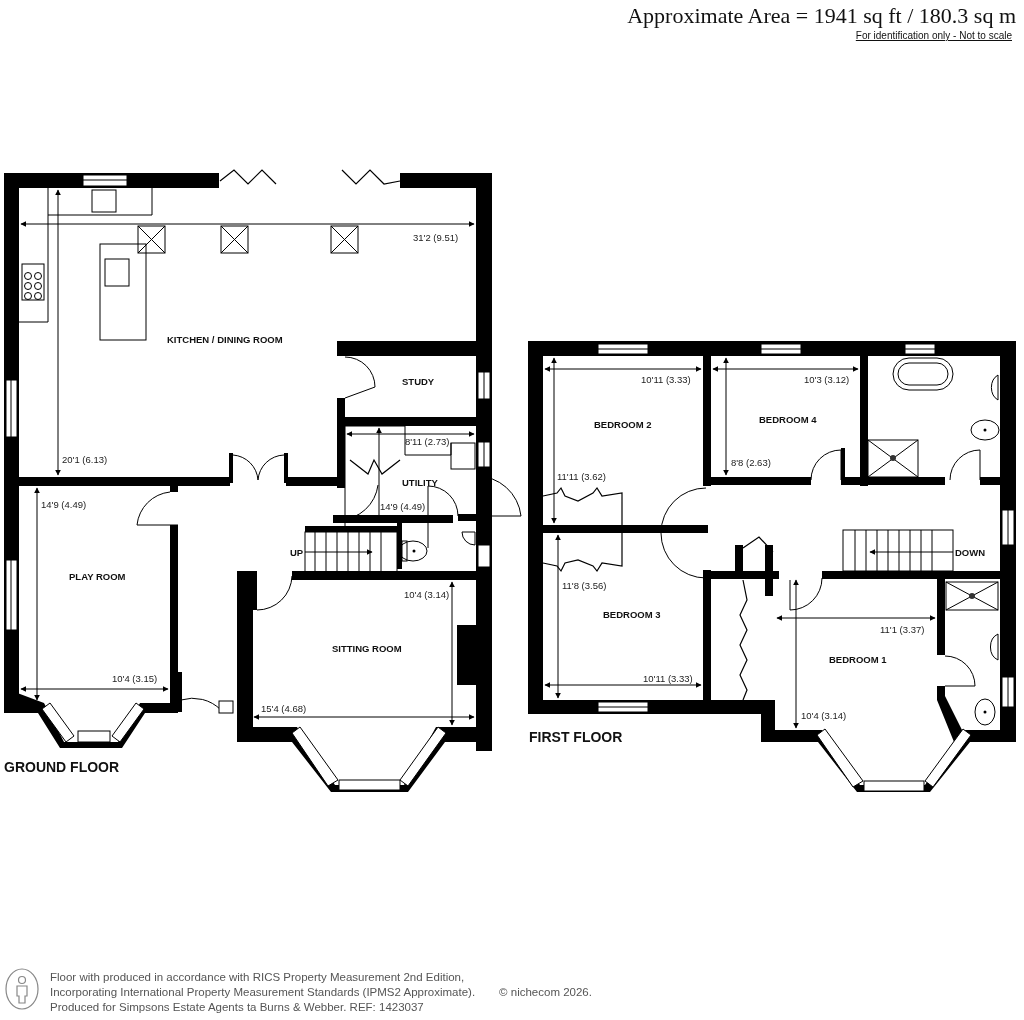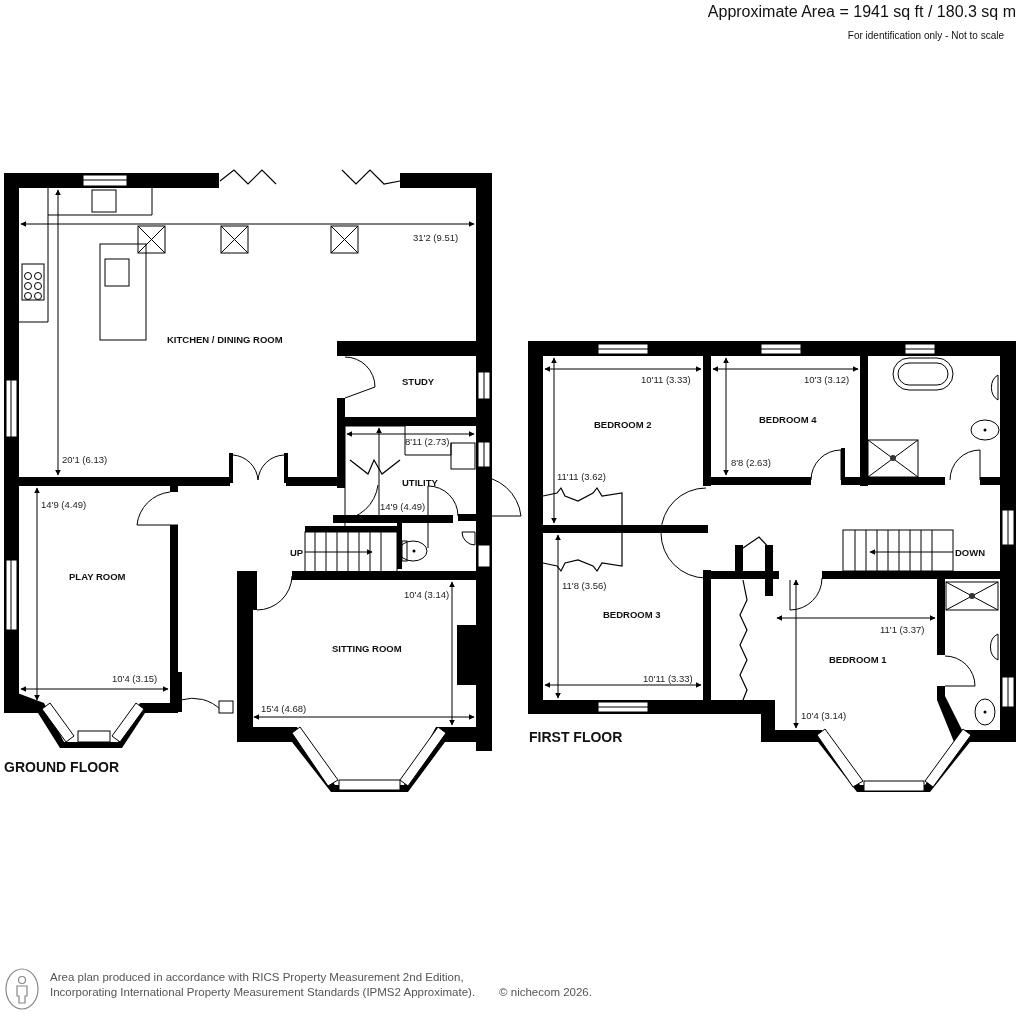--- a/index.html
+++ b/index.html
@@ -1,19 +1,19 @@
 <!DOCTYPE html>
 <html><head>
 <meta charset="utf-8">
 <style>
   html, body { margin:0; padding:0; background:#ffffff; }
   body { width:1024px; height:1020px; position:relative; overflow:hidden; font-family:"Liberation Sans", sans-serif; color:#1a1a1a; }
   .abs { position:absolute; }
-  .area-title { right:8px; top:3px; font-size:16px; color:#111; }
-  .area-note { right:20px; top:30px; font-size:10px; color:#111; }
+  .area-title { right:8px; top:3px; font-size:22px; color:#111;font-family:Liberation Serif, serif; }
+  .area-note { right:12px; top:30px; font-size:10px; color:#111;text-decoration:underline; }
   svg.plan { position:absolute; left:0; top:0; }
   .room-label { font-family:"Liberation Sans", sans-serif; font-weight:bold; font-size:9.5px; fill:#111; }
   .dim-label { font-family:"Liberation Sans", sans-serif; font-size:9.5px; fill:#222; }
   .floor-label { font-family:"Liberation Sans", sans-serif; font-weight:bold; font-size:14px; fill:#111; }
   .wall { fill:#000; }
   .line { stroke:#000; stroke-width:1.2; fill:none; }
   .thin { stroke:#000; stroke-width:1; fill:none; }
   .win { fill:#fff; stroke:#000; stroke-width:1; }
   .footer { left:50px; top:970px; font-size:11.5px; line-height:15px; color:#555; }
   .footer-icon { left:4px; top:967px; width:36px; height:44px; }
@@ -284,15 +284,16 @@
     <text class="floor-label" x="529" y="742">FIRST FLOOR</text>
   </g>
 </svg>
 
 <svg class="abs footer-icon" viewBox="0 0 36 44">
   <ellipse cx="18" cy="22" rx="16" ry="20" fill="none" stroke="#888" stroke-width="1.2"></ellipse>
   <circle cx="18" cy="13" r="3.5" fill="none" stroke="#888" stroke-width="1.2"></circle>
   <path d="M13,19 L23,19 L23,29 L21,29 L21,36 L15,36 L15,29 L13,29 Z" fill="none" stroke="#888" stroke-width="1.2"></path>
 </svg>
 <div class="abs footer">
-  <div>Area plan produced in accordance with RICS Property Measurement 2nd Edition,</div>
+  <div>Floor with produced in accordance with RICS Property Measurement 2nd Edition,</div>
   <div><span>Incorporating International Property Measurement Standards (IPMS2 Approximate).</span><span class="copy">© nichecom 2026.</span></div>
+  <div>Produced for Simpsons Estate Agents ta Burns &amp; Webber.   REF:  1423037</div>
 </div>
 
 </body></html>

